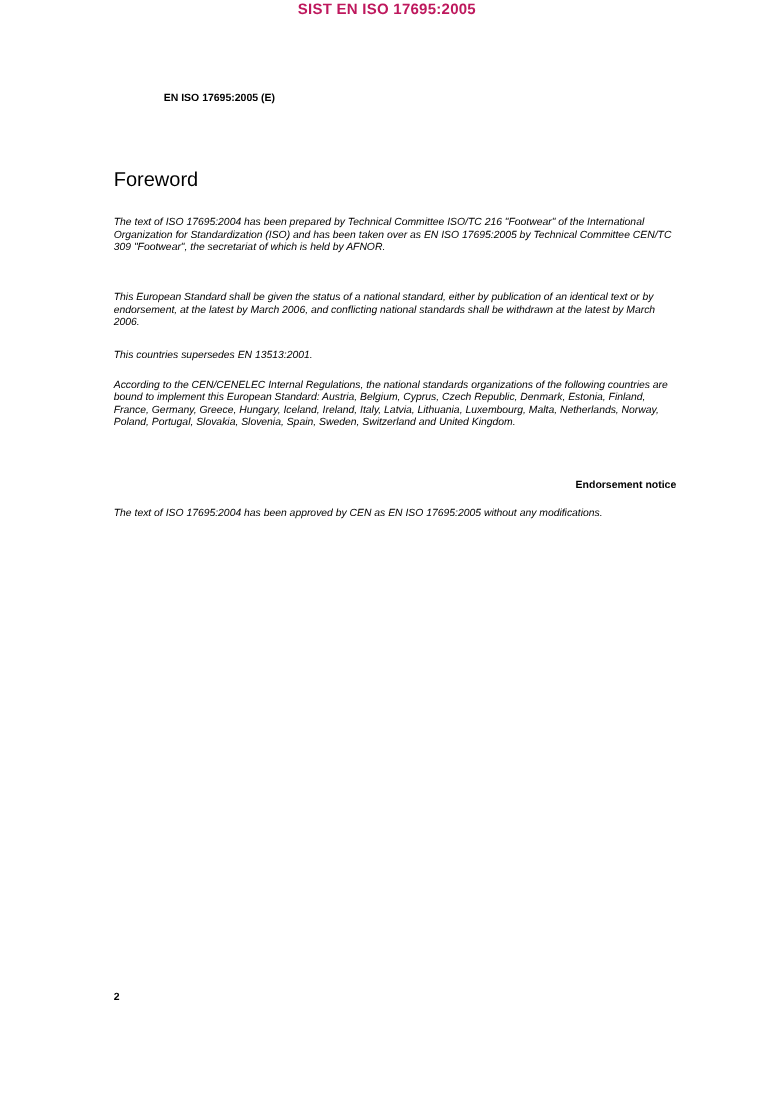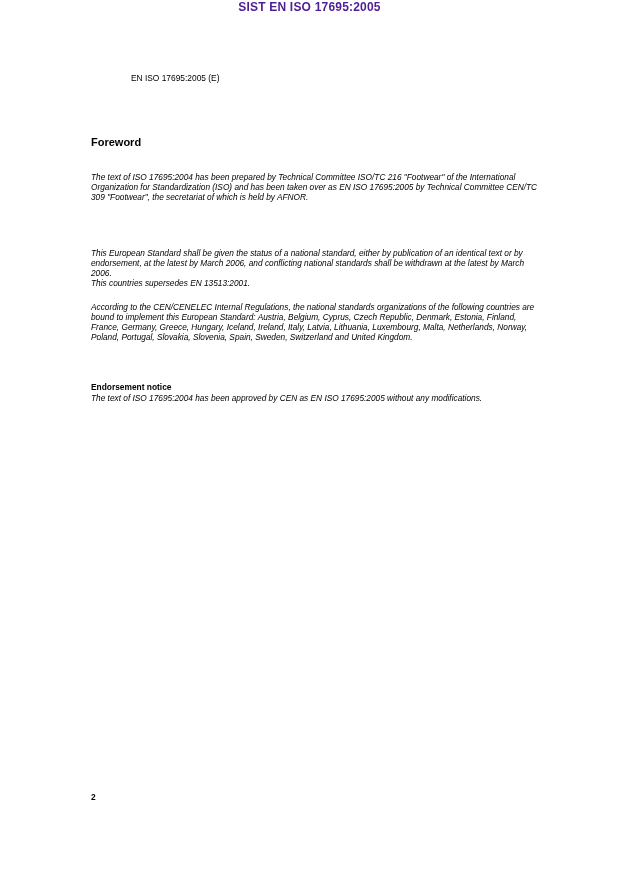--- a/index.html
+++ b/index.html
@@ -1,34 +1,34 @@
 <!DOCTYPE html>
 <html><head>
   <meta charset="utf-8">
   <style>
     html, body { margin: 0; padding: 0; background: #ffffff; }
     body { width: 619px; height: 877px; position: relative; overflow: hidden;
            font-family: "Liberation Sans", sans-serif; color: #000; }
     .watermark { position: absolute; top: 0; left: 0; width: 619px; text-align: center;
-                 font-size: 12px; font-weight: bold; color: #4c1d95; letter-spacing: 0.2px; line-height: 14px; }
-    .header { position: absolute; left: 91px; top: 73px; font-size: 8.4px; font-weight: normal; padding-left: 40px; }
-    .h1 { position: absolute; left: 91px; top: 136px; font-size: 11px; font-weight: bold; }
+                 font-size: 12px; font-weight: bold; color: #be185d; letter-spacing: 0.2px; line-height: 14px; }
+    .header { position: absolute; left: 91px; top: 73px; font-size: 8.4px; font-weight: bold; padding-left: 40px; }
+    .h1 { position: absolute; left: 91px; top: 136px; font-size: 16px; font-weight: normal; }
     .p { position: absolute; left: 91px; width: 450px; font-size: 8.3px; line-height: 10.1px; font-style: italic; }
-    .h2 { position: absolute; left: 91px; width: 450px; top: 382px; text-align: left;
+    .h2 { position: absolute; left: 91px; width: 450px; top: 382px; text-align: right;
           font-size: 8.4px; font-weight: bold; }
     .pagenum { position: absolute; left: 91px; top: 792px; font-size: 8.4px; font-weight: bold; }
   </style>
 </head>
 <body>
 
 <div class="watermark">SIST EN ISO 17695:2005</div>
 <div class="header">EN ISO 17695:2005 (E)</div>
 
 <div class="h1">Foreword</div>
 <div class="p" style="top:172px">The text of ISO 17695:2004 has been prepared by Technical Committee ISO/TC 216 "Footwear" of the International Organization for Standardization (ISO) and has been taken over as EN ISO 17695:2005 by Technical Committee CEN/TC 309 "Footwear", the secretariat of which is held by AFNOR.</div>
-<div class="p" style="top:248px">This European Standard shall be given the status of a national standard, either by publication of an identical text or by endorsement, at the latest by March 2006, and conflicting national standards shall be withdrawn at the latest by March 2006.</div>
+<div class="p" style="top:232px">This European Standard shall be given the status of a national standard, either by publication of an identical text or by endorsement, at the latest by March 2006, and conflicting national standards shall be withdrawn at the latest by March 2006.</div>
 <div class="p" style="top:278px">This countries supersedes EN 13513:2001.</div>
 <div class="p" style="top:302px">According to the CEN/CENELEC Internal Regulations, the national standards organizations of the following countries are bound to implement this European Standard: Austria, Belgium, Cyprus, Czech Republic, Denmark, Estonia, Finland, France, Germany, Greece, Hungary, Iceland, Ireland, Italy, Latvia, Lithuania, Luxembourg, Malta, Netherlands, Norway, Poland, Portugal, Slovakia, Slovenia, Spain, Sweden, Switzerland and United Kingdom.</div>
 
 <div class="h2">Endorsement notice</div>
-<div class="p" style="top:393px">The text of ISO 17695:2004 has been approved by CEN as EN ISO 17695:2005 without any modifications.</div>
+<div class="p" style="top:405px">The text of ISO 17695:2004 has been approved by CEN as EN ISO 17695:2005 without any modifications.</div>
 
 <div class="pagenum">2</div>
 
 </body></html>

